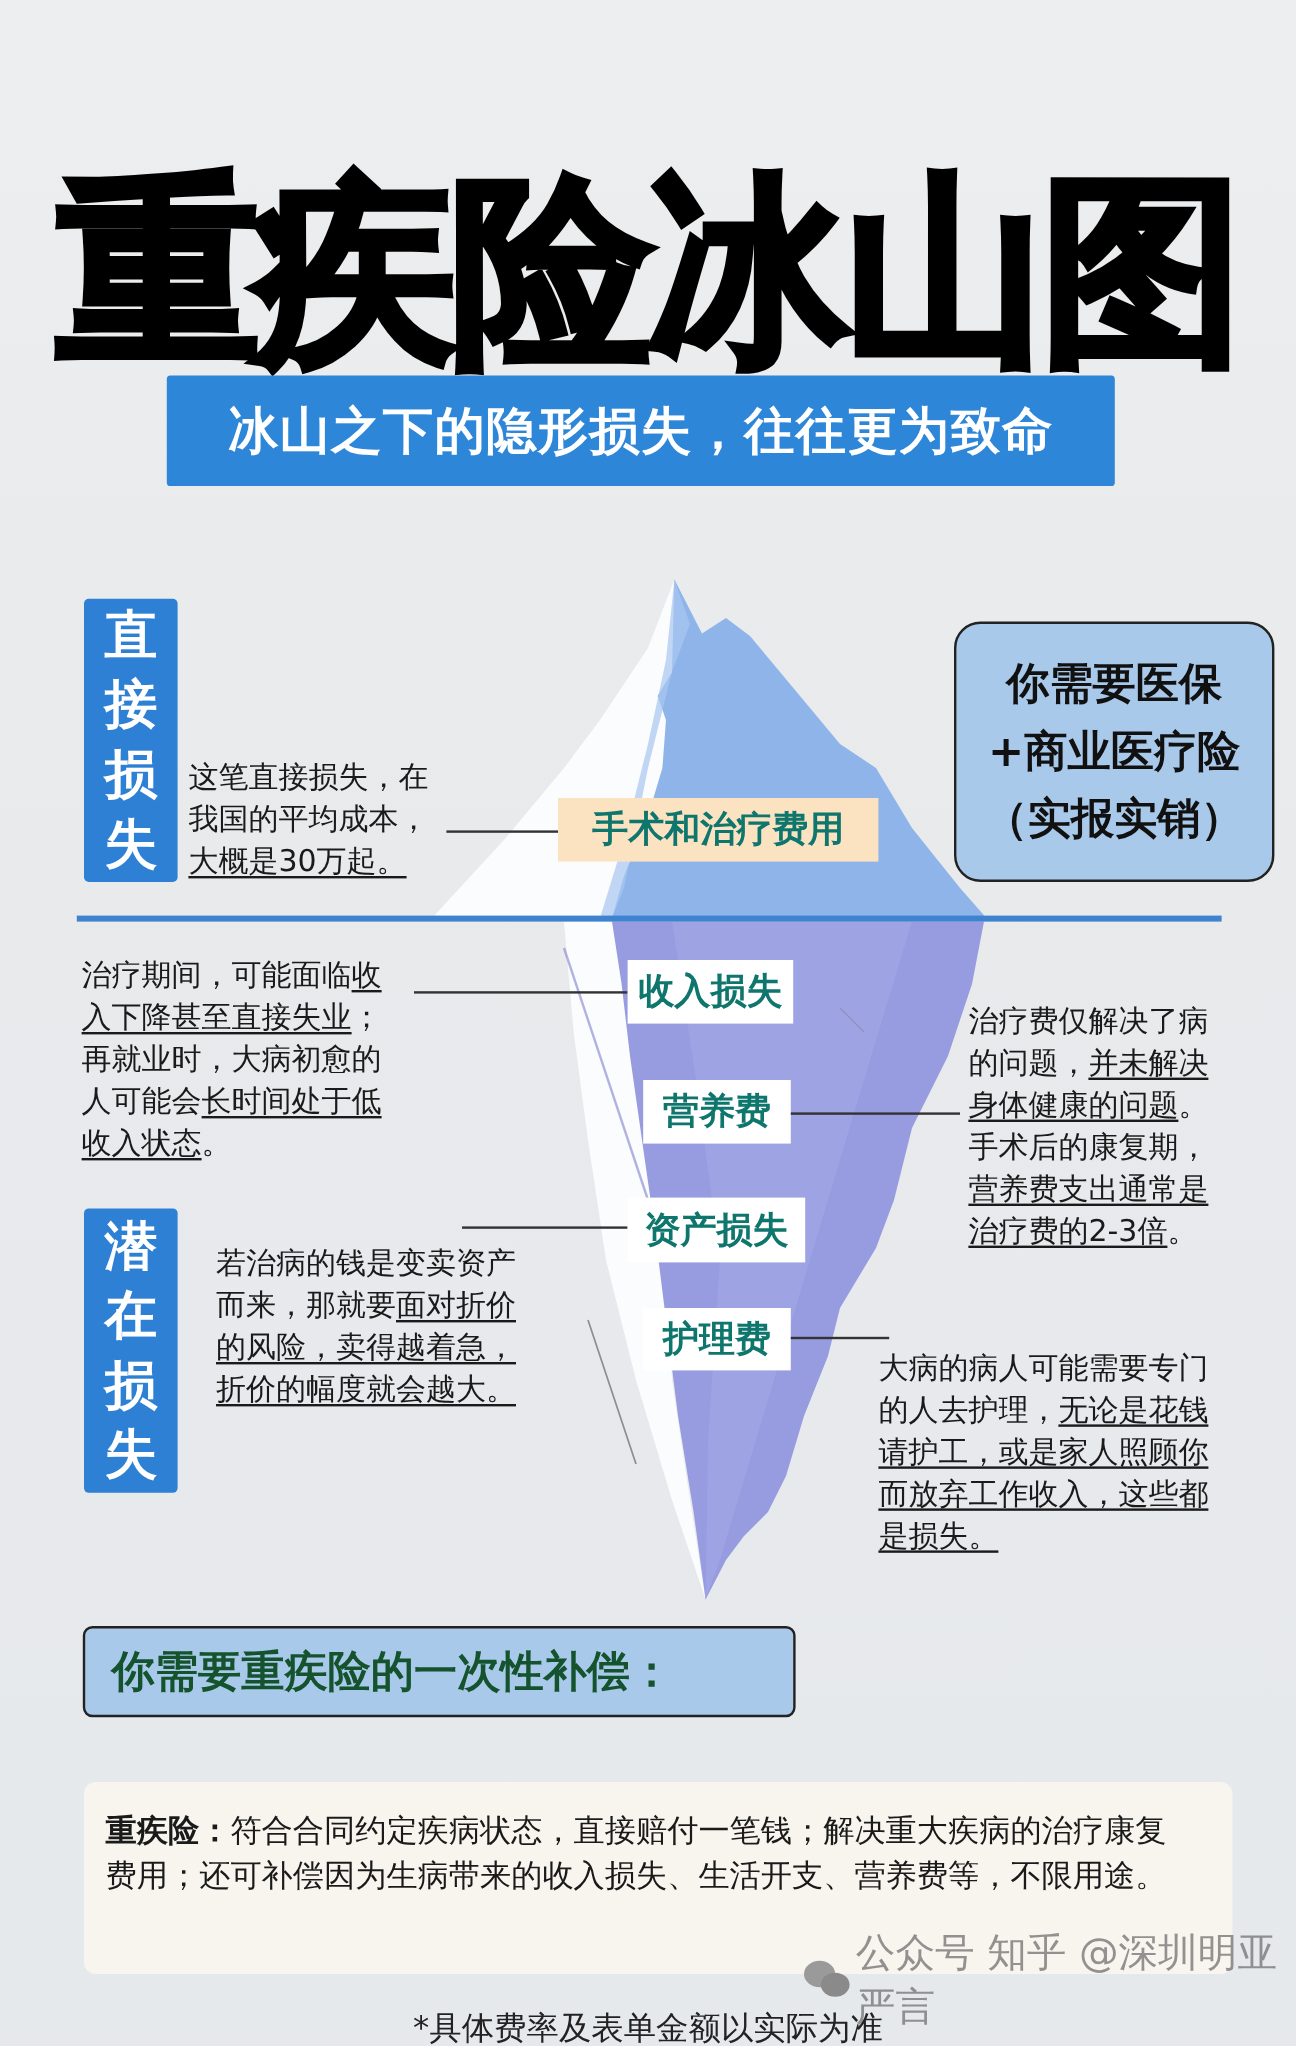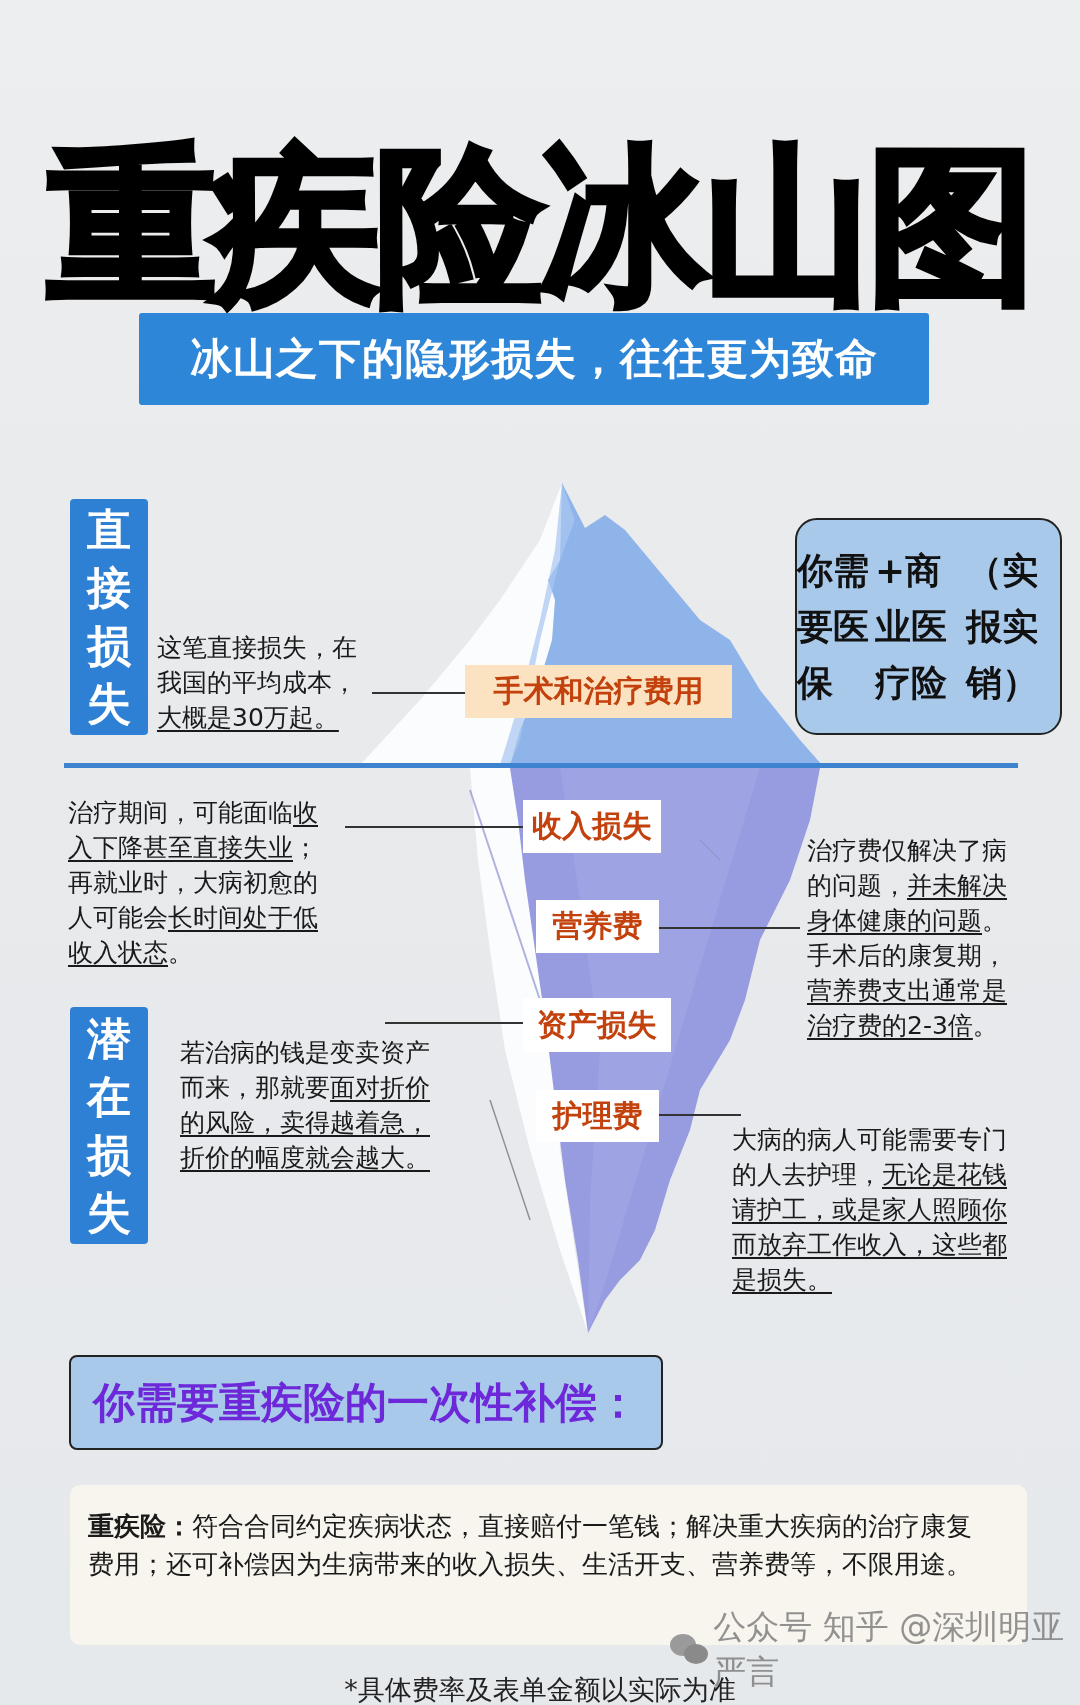--- a/index.html
+++ b/index.html
@@ -41,37 +41,37 @@
   .vtag span { display: block; }
 
   .note {
     font-size: 25px; line-height: 35px; color: #1a1a1a;
   }
   .note u { text-decoration: underline; text-underline-offset: 4px; text-decoration-thickness: 1.5px; }
 
   .line { height: 1.5px; background: #333; }
 
   .label {
-    background: #fff; font-size: 30px; font-weight: bold; color: #c2410c;
+    background: #fff; font-size: 30px; font-weight: bold; color: #0f766e;
     display: flex; align-items: center; justify-content: center;
   }
   .label.top { background: #fbe3c2; }
 
   .rbox {
     left: 795px; top: 518px; width: 267px; height: 217px;
     background: #a9c9ea; border: 2.5px solid #222; border-radius: 22px;
-    display: flex; align-items: center; justify-content: center;
+    display: flex; flex-direction: column; align-items: center; justify-content: center;
     font-size: 36px; font-weight: bold; line-height: 56px; color: #111;
   }
 
   .needbox {
-    left: 69px; top: 1355px; width: 594px; height: 95px;
+    left: 69px; top: 1355px; width: 594px; height: 76px;
     background: #a9c9ea; border: 2.5px solid #222; border-radius: 8px;
     display: flex; align-items: center; padding-left: 22px;
-    font-size: 42px; font-weight: bold; color: #6d28d9;
+    font-size: 36px; font-weight: bold; color: #14532d;
   }
 
   .card {
     left: 70px; top: 1485px; width: 957px; height: 160px;
     background: #f8f5ee; border-radius: 10px;
     padding: 22px 35px 0 18px;
     font-size: 26px; line-height: 38px; color: #1a1a1a;
   }
   .card b { font-weight: bold; }
 

